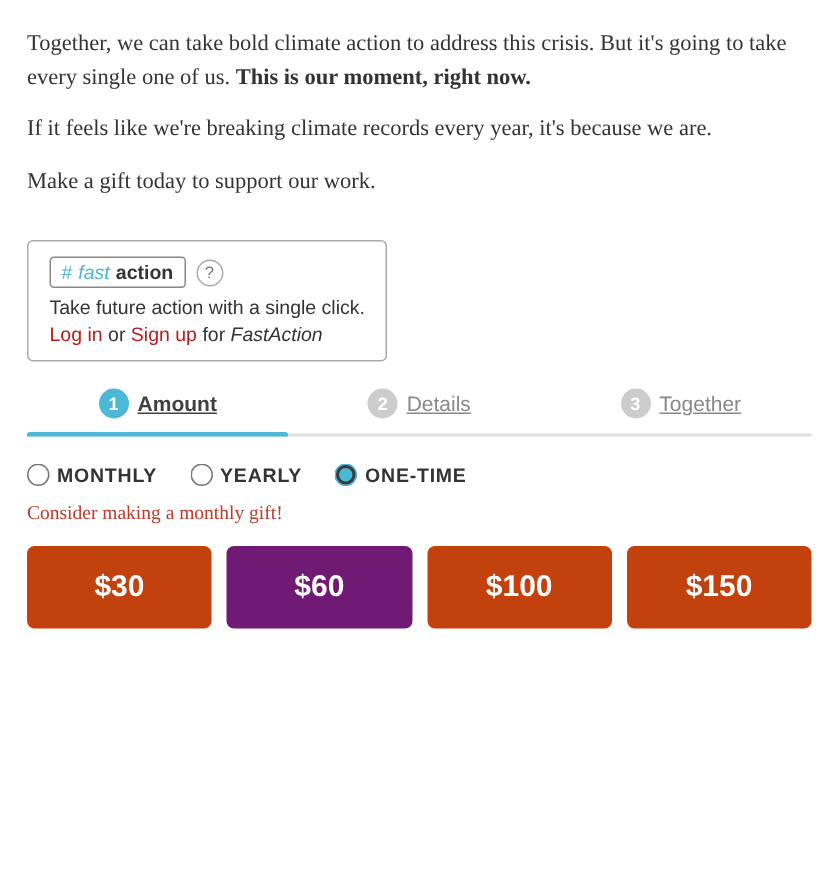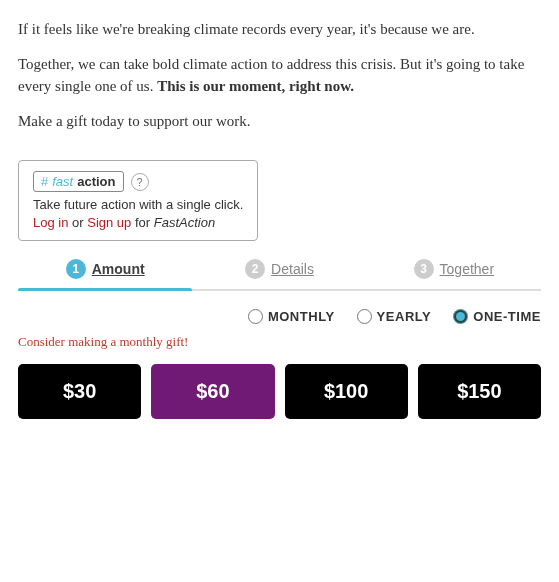--- a/index.html
+++ b/index.html
@@ -141,21 +141,20 @@
     
     .frequency-row {
       display: flex;
       align-items: center;
       gap: 22px;
       margin-bottom: 10px;
       font-family: Arial, sans-serif;
       font-size: 13px;
       font-weight: bold;
       letter-spacing: 0.04em;
-      justify-content: flex-end;
     }
     .freq-option {
       display: flex;
       align-items: center;
       gap: 5px;
       cursor: pointer;
       color: #333;
     }
     .freq-option input[type=radio] {
       accent-color: #4bb8d8;
@@ -171,21 +170,21 @@
       margin-bottom: 14px;
     }
 
     
     .amount-buttons {
       display: flex;
       gap: 10px;
     }
     .amount-btn {
       flex: 1;
-      background: #000000;
+      background: #c2410c;
       color: #fff;
       border: none;
       border-radius: 5px;
       padding: 16px 0;
       font-size: 20px;
       font-family: Arial, sans-serif;
       font-weight: bold;
       cursor: pointer;
       text-align: center;
     }
@@ -193,24 +192,24 @@
       background: #701a75;
     }
   </style>
 </head>
 <body>
 
 
 
 
 <div class="intro-text">
-  <p>If it feels like we're breaking climate records every year, it's because we are.</p>
   <p>
     <span>Together, we can take bold climate action to address this crisis. But it's going to take every single one of us. </span><span class="bold">This is our moment, right now.</span>
   </p>
+  <p>If it feels like we're breaking climate records every year, it's because we are.</p>
   <p>Make a gift today to support our work.</p>
 </div>
 
 
 <div class="fastaction-box">
   <div class="fastaction-logo">
     <span class="fastaction-badge">
       <span class="fa-hash">#</span>
         <span class="fa-fast">fast</span>
         <span class="fa-action">action</span>

